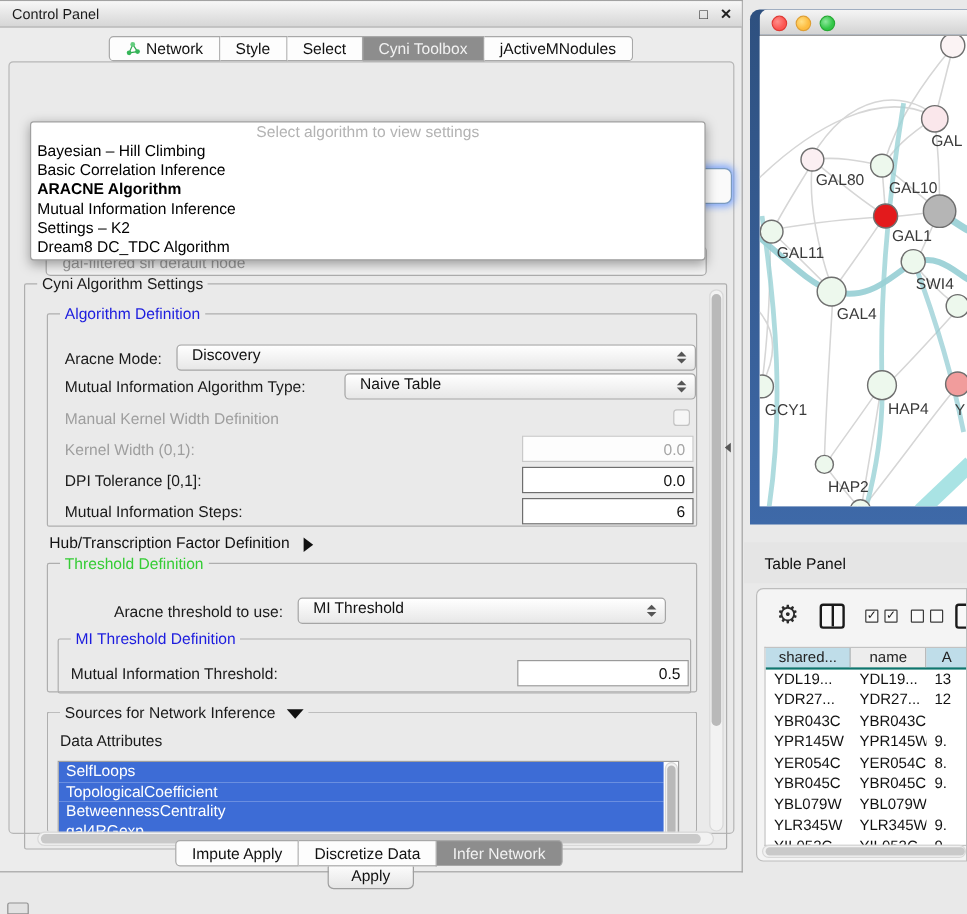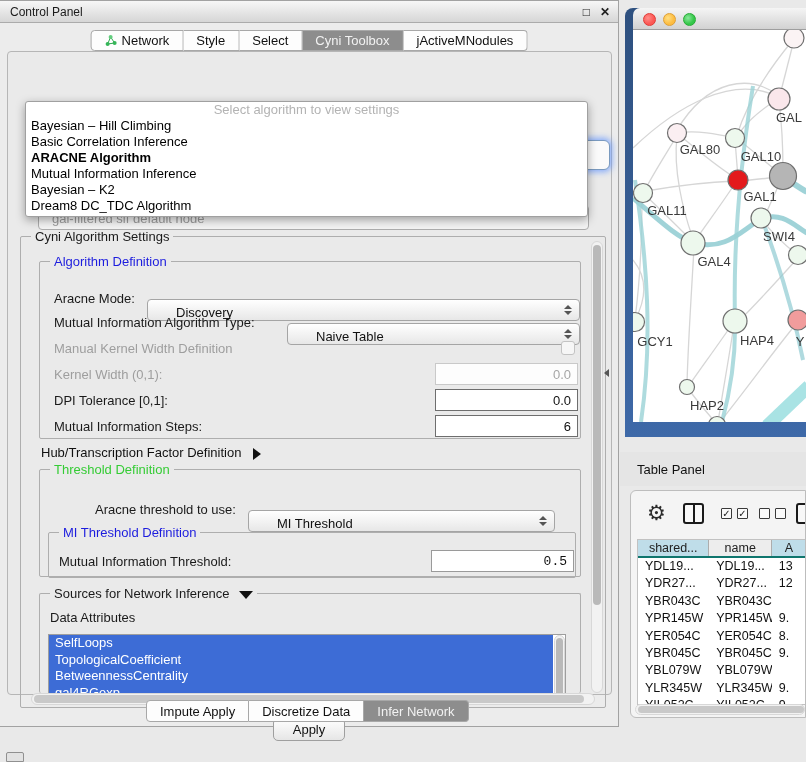--- a/index.html
+++ b/index.html
@@ -49,21 +49,21 @@
   .gb-title { position:absolute; top:-8px; left:10px; background:#EAEAEA; padding:0 4px;
     font-size:13px; color:#1A1A1A; white-space:nowrap; line-height:15px; }
   .gb-title.blue { color:#1C1CDE; }
   .gb-title.green { color:#35CC35; }
 
   .flabel { position:absolute; font-size:13px; font-weight:400; color:#1A1A1A; white-space:nowrap; }
   .flabel.disabled { color:#9E9E9E; }
 
   .combo { position:absolute; background:linear-gradient(#FFFFFF,#E7E7E7);
     border:1px solid #A5A5A5; border-radius:4px; font-size:13px; color:#111;
-    display:flex; align-items:flex-end; padding-left:28px;margin-top:12px; }
+    display:flex; align-items:flex-start; padding-left:12px; }
   .combo .arrows { position:absolute; right:7px; top:50%; transform:translateY(-50%);
     display:flex; flex-direction:column; gap:2px; }
   .combo .arrows i { display:block; width:0; height:0; border-left:4px solid transparent;
     border-right:4px solid transparent; }
   .combo .arrows .up { border-bottom:4px solid #555; }
   .combo .arrows .dn { border-top:4px solid #555; }
 
   .tfield { position:absolute; background:#FFFFFF; font-size:13px; color:#111;
     text-align:right; padding-right:6px; display:flex; align-items:center; justify-content:flex-end; }
   .tfield.dark { border:1.5px solid #6E6E6E; }
@@ -186,21 +186,21 @@
     <div id="combo-fragment"></div>
     <div id="bg-combo">gal-filtered sif default node</div>
 
     <div id="algo-popup">
       <div id="algo-placeholder">Select algorithm to view settings</div>
       <div id="algo-list">
           <div class="algo-item">Bayesian – Hill Climbing</div>
           <div class="algo-item">Basic Correlation Inference</div>
           <div class="algo-item bold">ARACNE Algorithm</div>
           <div class="algo-item">Mutual Information Inference</div>
-          <div class="algo-item">Bayesian – K2</div>
+          <div class="algo-item">Settings – K2</div>
           <div class="algo-item">Dream8 DC_TDC Algorithm</div>
         </div>
     </div>
 
     <div class="groupbox" id="settings-box" style="left:12px; top:184px; width:586px; height:472px;">
       <span class="gb-title">Cyni Algorithm Settings</span>
 
       <div class="groupbox" style="left:18px; top:24px; width:542px; height:178px;">
         <span class="gb-title blue">Algorithm Definition</span>
 
@@ -254,21 +254,21 @@
           <span>MI Threshold</span>
           <span class="arrows">
               <i class="up"></i>
               <i class="dn"></i>
             </span>
         </div>
 
         <div class="groupbox" style="left:8px; top:62px; width:528px; height:46px;">
           <span class="gb-title blue">MI Threshold Definition</span>
           <span class="flabel" style="left:10px; top:21px;">Mutual Information Threshold:</span>
-          <div class="tfield mid" style="left:382px; top:17px; width:143px; height:22px;font-family:Liberation Mono, monospace;">
+          <div class="tfield mid" style="left:382px; top:17px; width:143px; height:22px;">
             <span>0.5</span>
           </div>
         </div>
       </div>
 
       <div class="groupbox" style="left:18px; top:356px; width:542px; height:100px; border-bottom:none;">
         <span class="gb-title">
           <span>Sources for Network Inference</span>
           <span class="tri-down"></span>
         </span>

